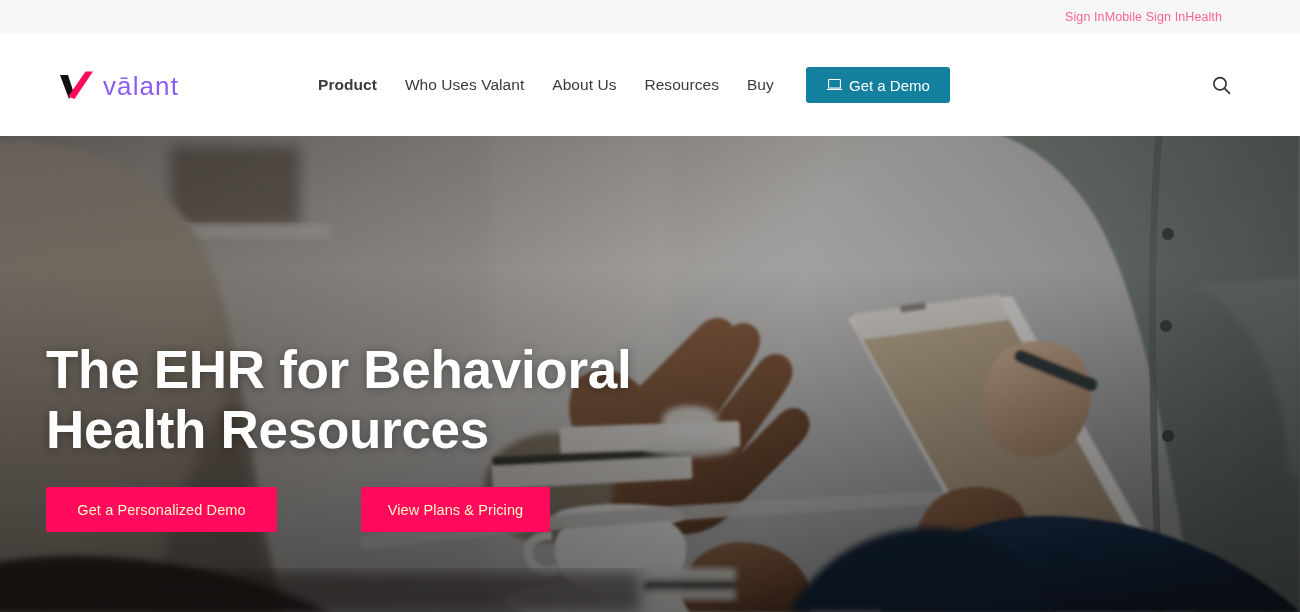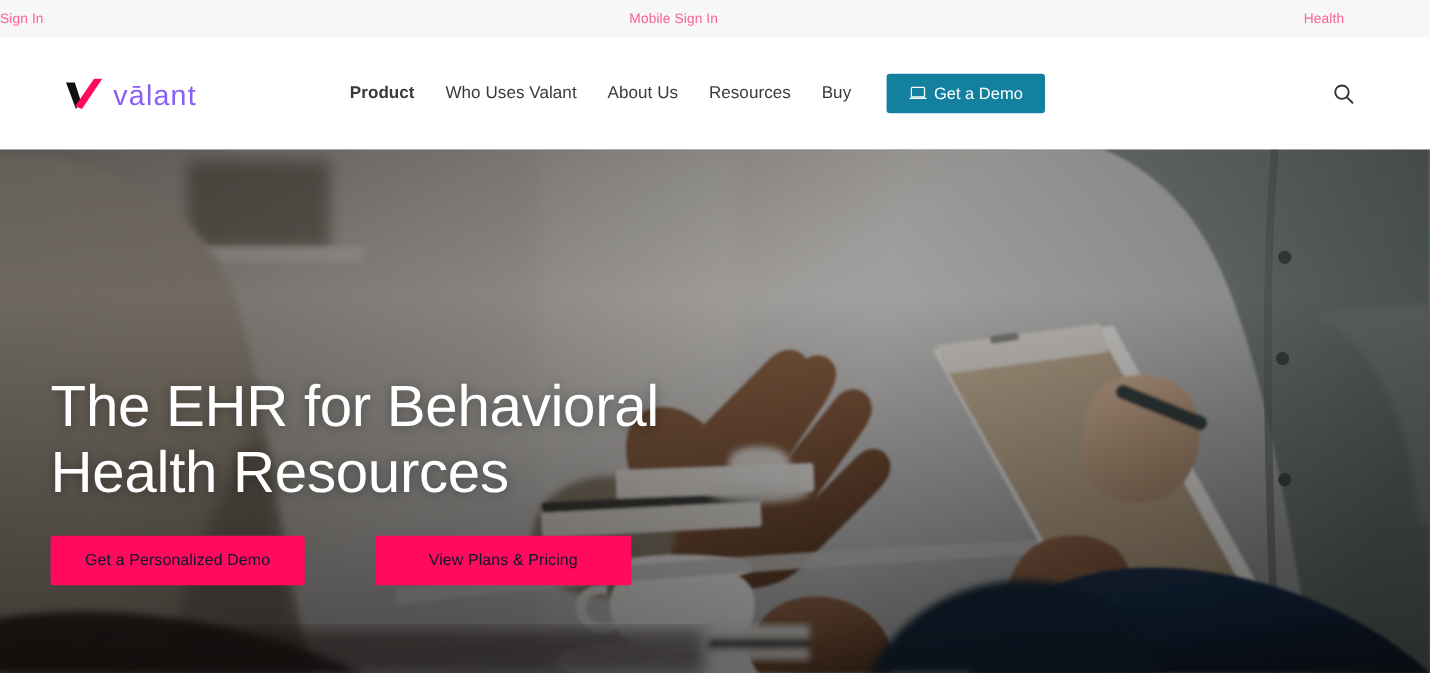--- a/index.html
+++ b/index.html
@@ -21,21 +21,21 @@
 
   
   .utility-bar {
     position: absolute;
     top: 0; left: 0;
     width: 1300px;
     height: 34px;
     background: #f7f7f7;
     display: flex;
     align-items: center;
-    justify-content: space-between;
+    justify-content: flex-end;
     padding-right: 78px;
   }
   .utility-link {
     font-size: 12.5px;
     color: #fb6393;
     text-decoration: none;
     letter-spacing: .1px;
     white-space: nowrap;
   }
   .utility-link:first-child { margin-left: 0; }
@@ -154,21 +154,21 @@
   .hero-content {
     position: absolute;
     left: 46px;
     top: 204px;
     width: 700px;
   }
   .hero-title {
     font-size: 53px;
     line-height: 60px;
     color: #ffffff;
-    font-weight: 400;
+    font-weight: 700;
     letter-spacing: -.3px;
     text-shadow: 0 1px 10px rgba(0,0,0,.35);
   }
   .hero-sub {
     margin-top: 20px;
     font-size: 23px;
     line-height: 30px;
     color: #f2f2f2;
     font-weight: 600;
     letter-spacing: -.1px;
@@ -178,32 +178,32 @@
   .hero-ctas {
     margin-top: 27px;
     display: flex;
     align-items: center;
   }
   .cta {
     height: 45px;
     background: #ff0a5c;
     border: none;
     border-radius: 2px;
-    color: #0f172a;
+    color: #fef9c3;
     font-size: 14.5px;
     font-family: "Liberation Sans", sans-serif;
     cursor: pointer;
     display: flex;
     align-items: center;
     justify-content: center;
     white-space: nowrap;
     letter-spacing: .1px;
   }
   .cta-primary { width: 231px; }
-  .cta-secondary { width: 233px; margin-left: 64px; }
+  .cta-secondary { width: 189px; margin-left: 84px; }
 </style>
 </head>
 <body>
 
 <div class="page">
 
   <div class="utility-bar">
     <a class="utility-link" href="#">Sign In</a>
     <a class="utility-link" href="#">Mobile Sign In</a>
     <a class="utility-link" href="#">Health</a>

